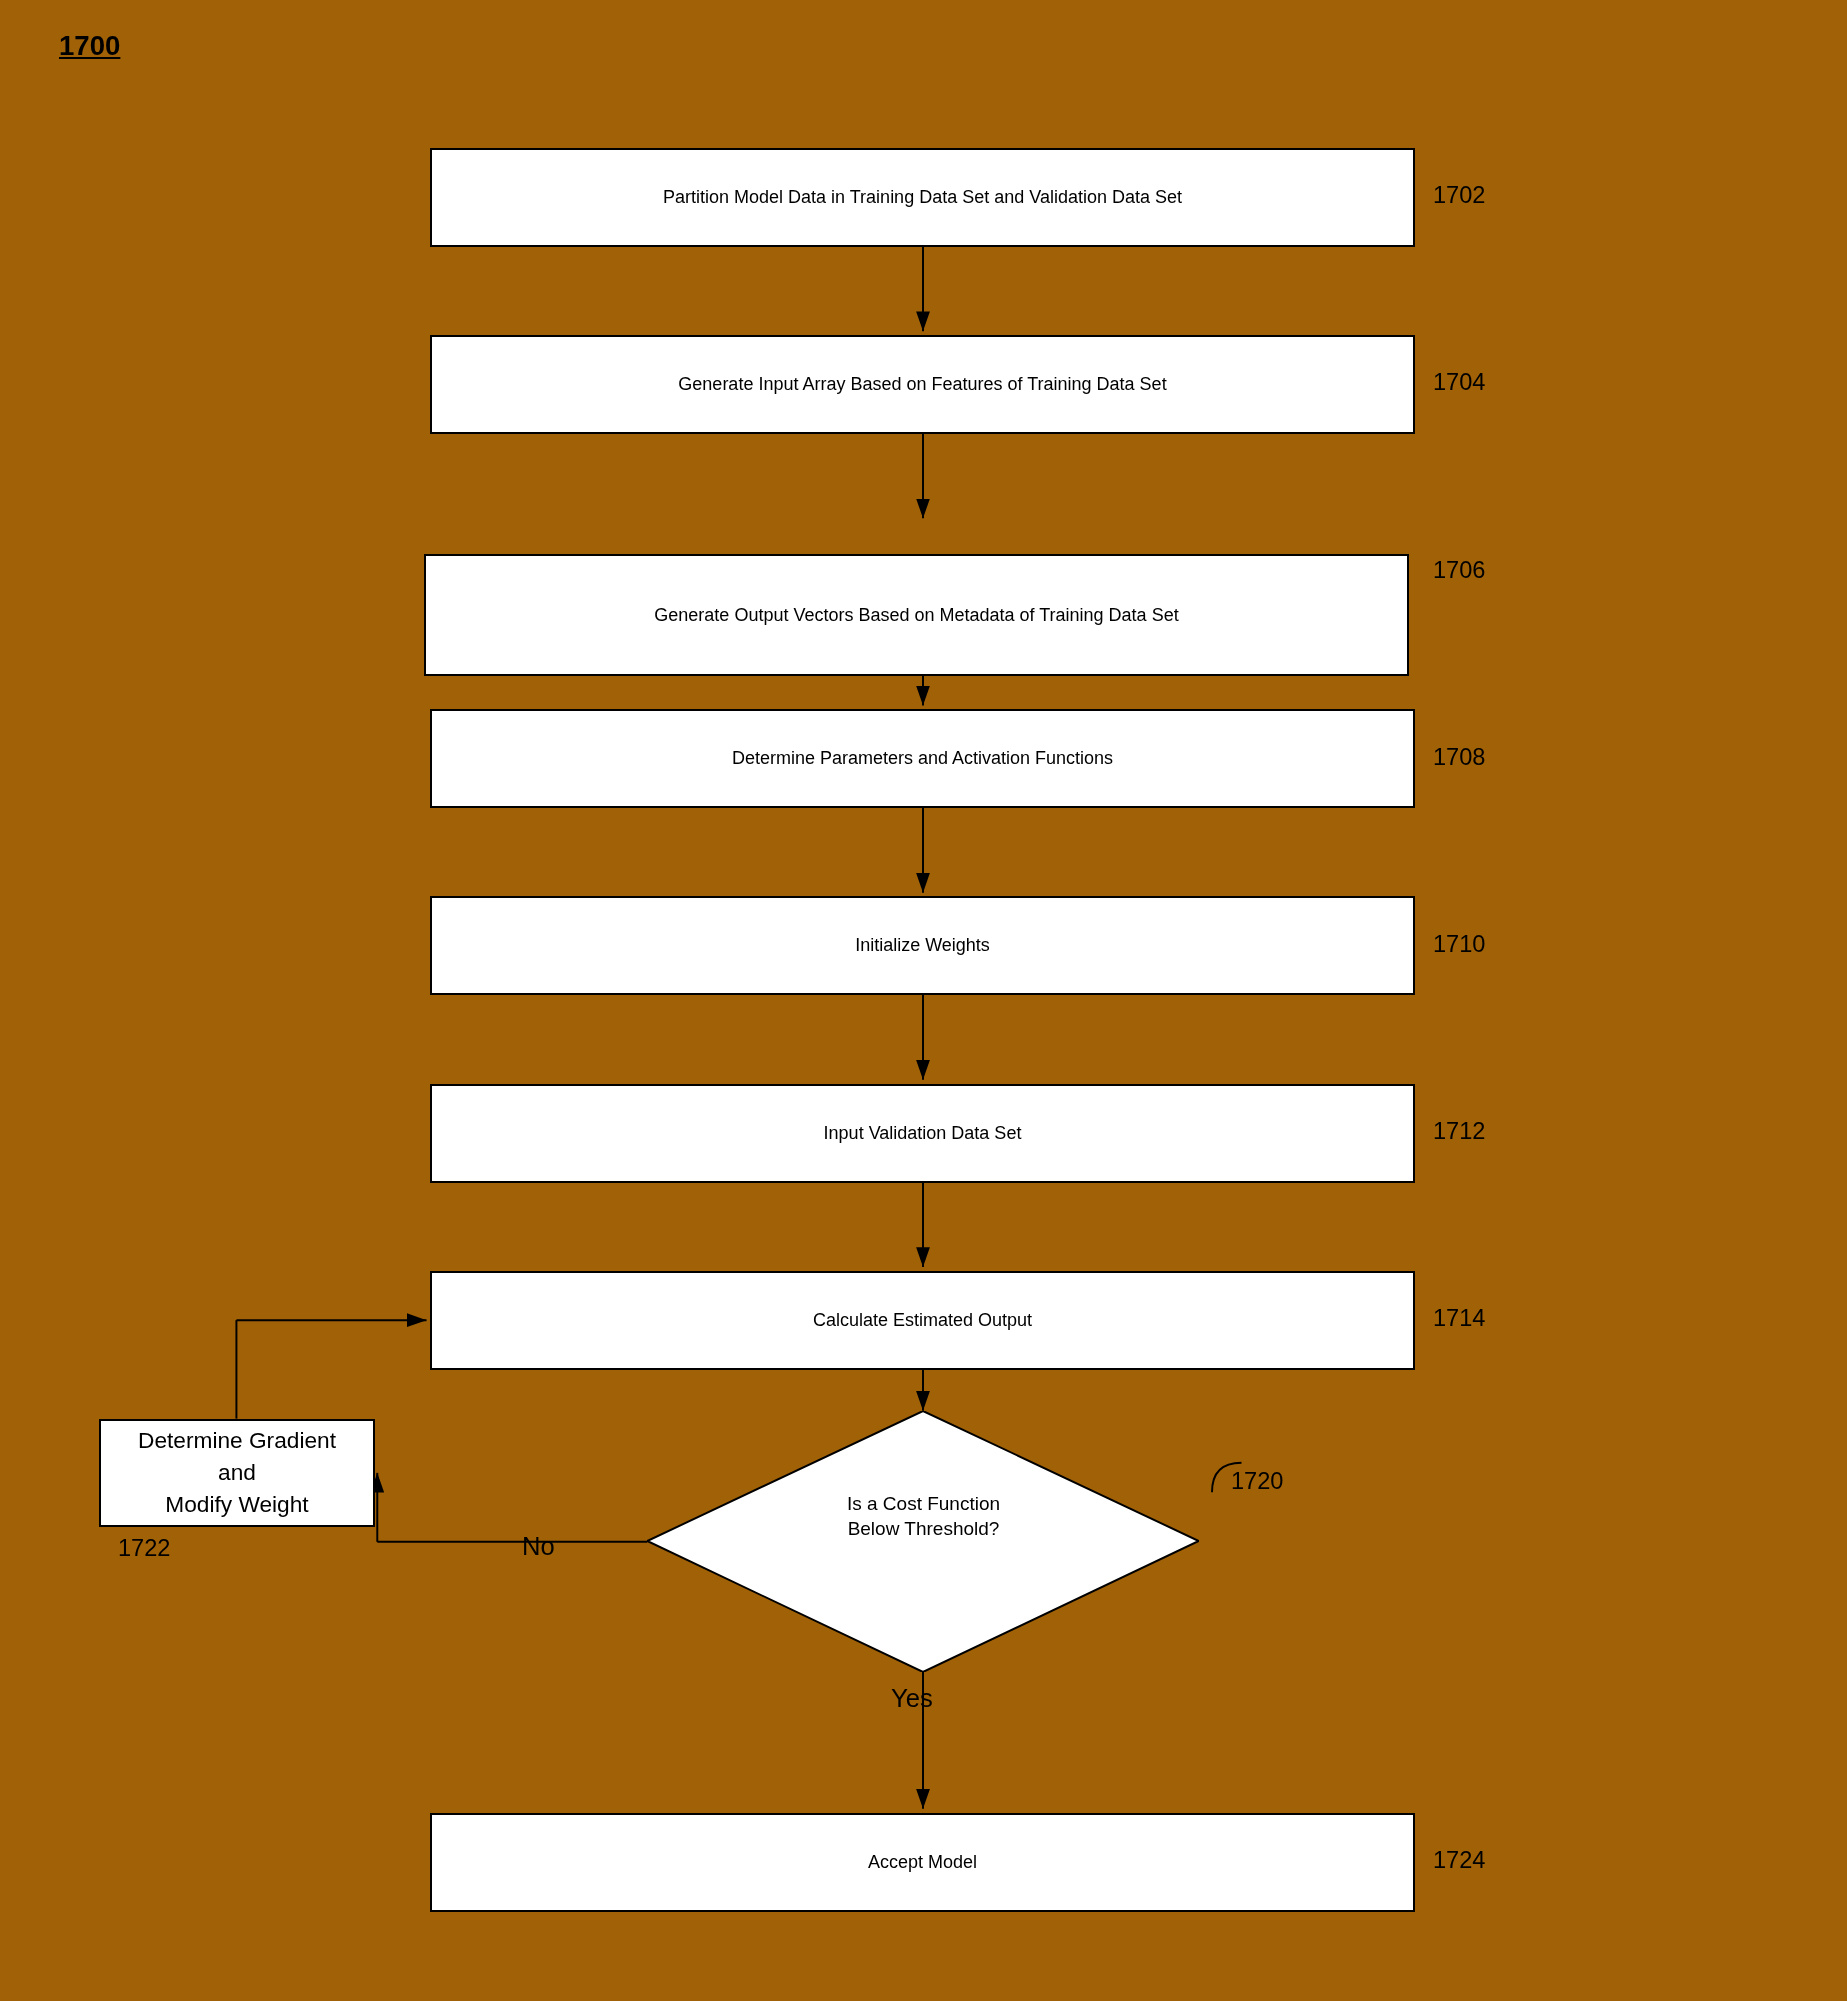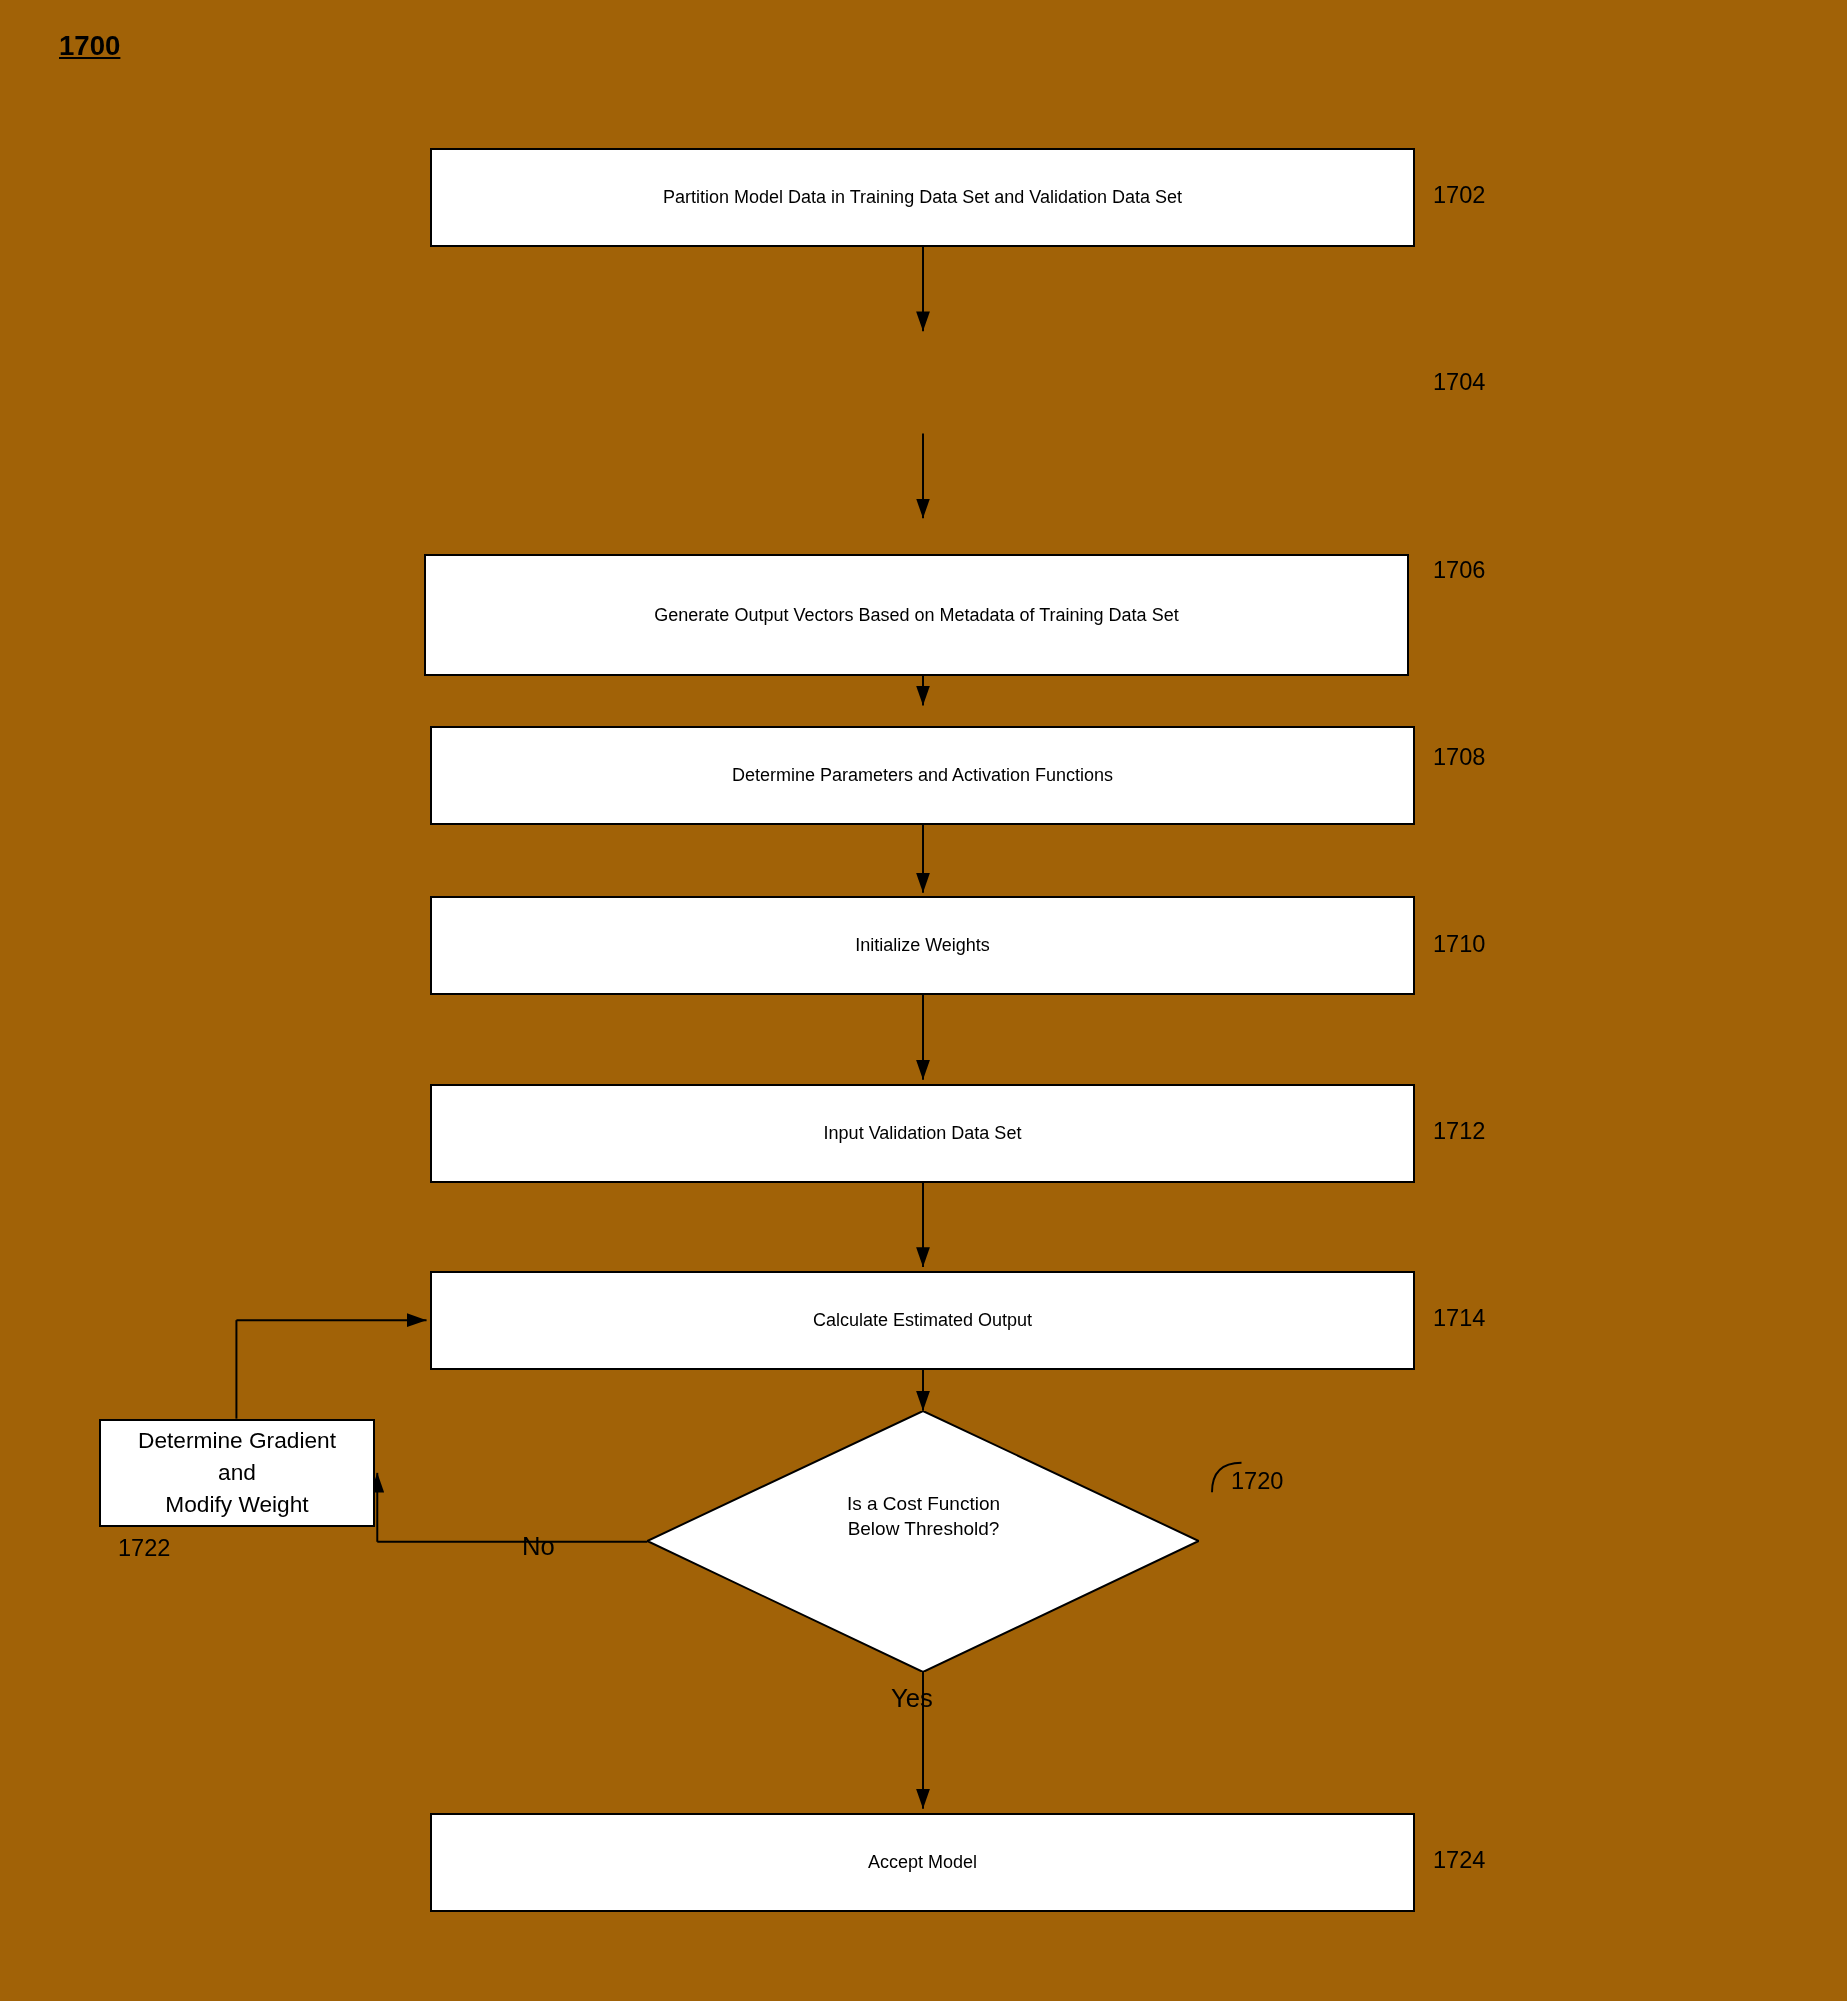--- a/index.html
+++ b/index.html
@@ -100,28 +100,31 @@
 
     <line x1="240" y1="1440" x2="240" y2="1340" stroke="#000" stroke-width="2"></line>
     <line x1="240" y1="1340" x2="433" y2="1340" stroke="#000" stroke-width="2" marker-end="url(#arrowhead)"></line>
   </svg>
 
   <div class="flow-box" style="left:430px; top:148px; width:985px; height:99px;">
     <span>Partition Model Data in Training Data Set and Validation Data Set</span>
   </div>
   <div class="ref-label" style="left:1433px; top:182px;">1702</div>
 
+  <div class="flow-box" style="left:430px; top:335px; width:985px; height:99px;">
+    <span>Generate Input Array Based on Features of Training Data Set</span>
+  </div>
   <div class="ref-label" style="left:1433px; top:369px;">1704</div>
 
   <div class="flow-box" style="left:424px; top:522px; width:985px; height:122px;margin-top:32px;">
     <span>Generate Output Vectors Based on Metadata of Training Data Set</span>
   </div>
   <div class="ref-label" style="left:1433px; top:557px;">1706</div>
 
-  <div class="flow-box" style="left:430px; top:709px; width:985px; height:99px;margin-top:17px;">
+  <div class="flow-box" style="left:430px; top:709px; width:985px; height:99px;">
     <span>Determine Parameters and Activation Functions</span>
   </div>
   <div class="ref-label" style="left:1433px; top:744px;">1708</div>
 
   <div class="flow-box" style="left:430px; top:896px; width:985px; height:99px;">
     <span>Initialize Weights</span>
   </div>
   <div class="ref-label" style="left:1433px; top:931px;">1710</div>
 
   <div class="flow-box" style="left:430px; top:1084px; width:985px; height:99px;">

